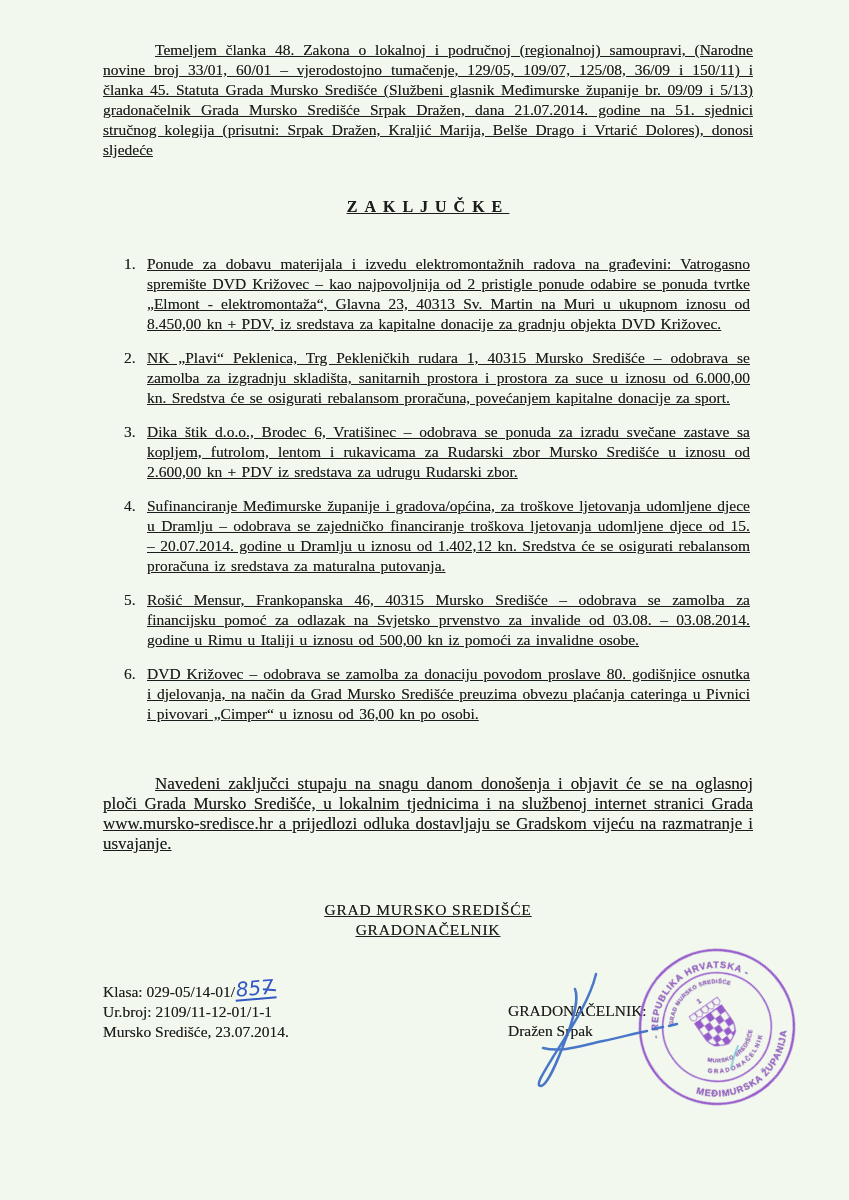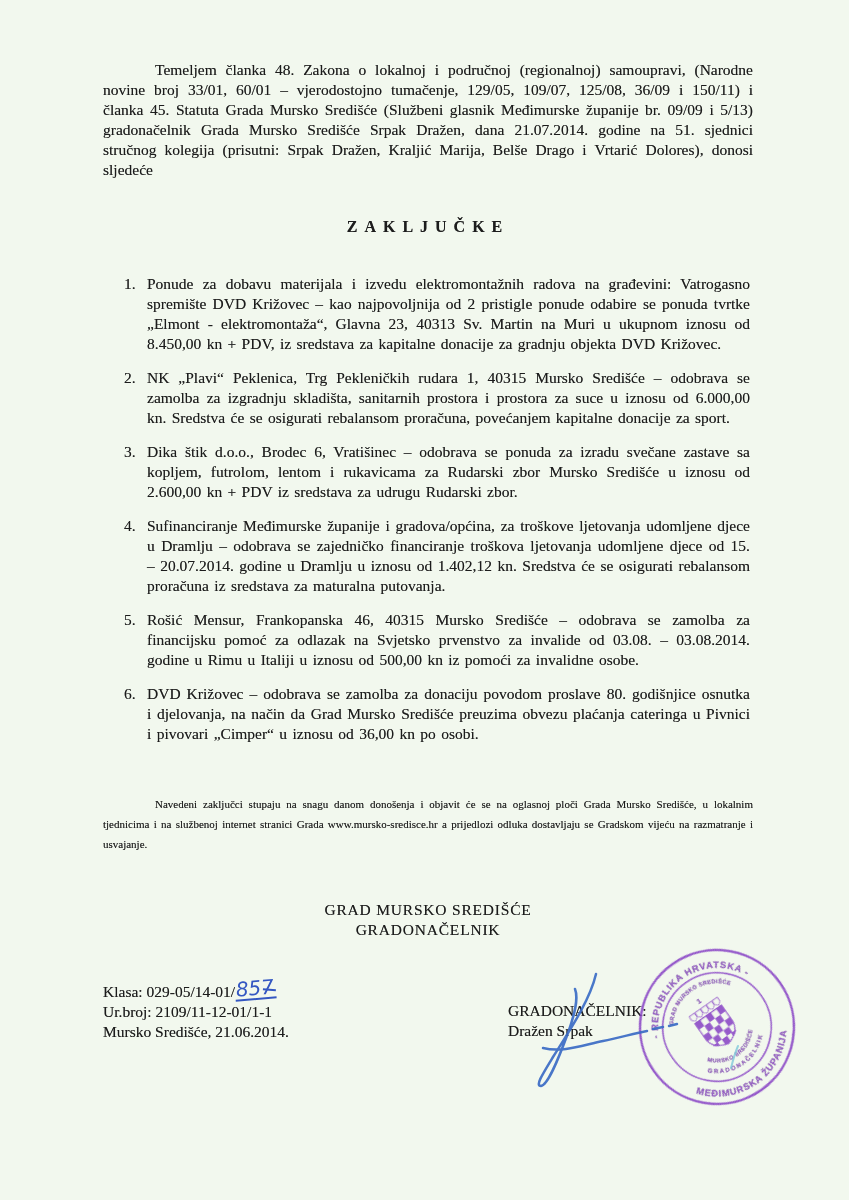--- a/index.html
+++ b/index.html
@@ -6,21 +6,21 @@
   .page {
     position:relative;
     width:849px; height:1200px;
     margin:0 auto;
     background:#f2f8ee;
     font-family:"Liberation Serif", serif;
     color:#1c1c1c;
     overflow:hidden;
     text-shadow:0 0 0.5px rgba(30,30,30,0.55);
   }
-  .content { padding:60px 96px 0 103px; }
+  .content { padding:40px 96px 0 103px;text-decoration:underline; }
   .intro {
     margin:0;
     font-size:15.5px; line-height:20px;
     text-align:justify; text-indent:52px;
     word-spacing:1.5px;
   }
   .heading {
     margin:38px 0 0 0;
     text-align:center;
     font-size:16px; font-weight:bold;
@@ -38,21 +38,21 @@
     font-size:15.5px; line-height:20px;
     text-align:justify;
     word-spacing:1.5px;
   }
   ol.conclusions li::before {
     content:counter(item) ".";
     position:absolute; left:21px; top:0;
   }
   .closing {
     margin:50px 0 0 0;
-    font-size:11px; line-height:20px;
+    font-size:17px; line-height:20px;
     text-align:justify; text-indent:52px;
     word-spacing:1.5px;
   }
   .org-block {
     margin:46px 0 0 0;
     text-align:center;
     font-size:15.5px; line-height:20px;
     letter-spacing:0.8px;
   }
   .footer-left {
@@ -113,21 +113,21 @@
 
     <div class="org-block">
       <div>GRAD MURSKO SREDIŠĆE</div>
       <div>GRADONAČELNIK</div>
     </div>
   </div>
 
   <div class="footer-left">
     <div><span>Klasa: 029-05/14-01/</span><span class="klasa-num">857</span></div>
     <div>Ur.broj: 2109/11-12-01/1-1</div>
-    <div>Mursko Središće, 21.06.2014.</div>
+    <div>Mursko Središće, 23.07.2014.</div>
   </div>
 
   <div class="footer-right">
     <div>GRADONAČELNIK:</div>
     <div>Dražen Srpak</div>
   </div>
 
   <div class="stamp-wrap">
     <svg viewBox="0 0 200 200">
       <g stroke="#8a46c6" fill="none">

